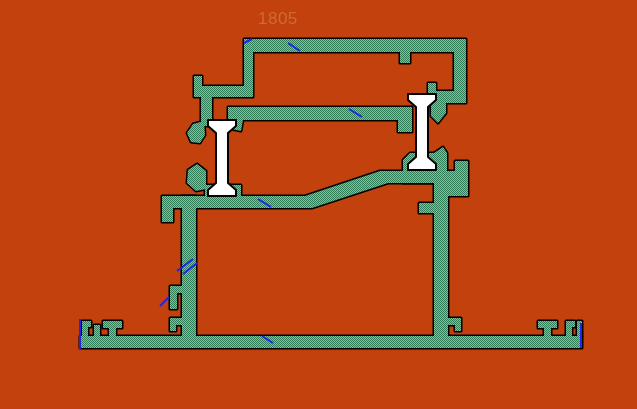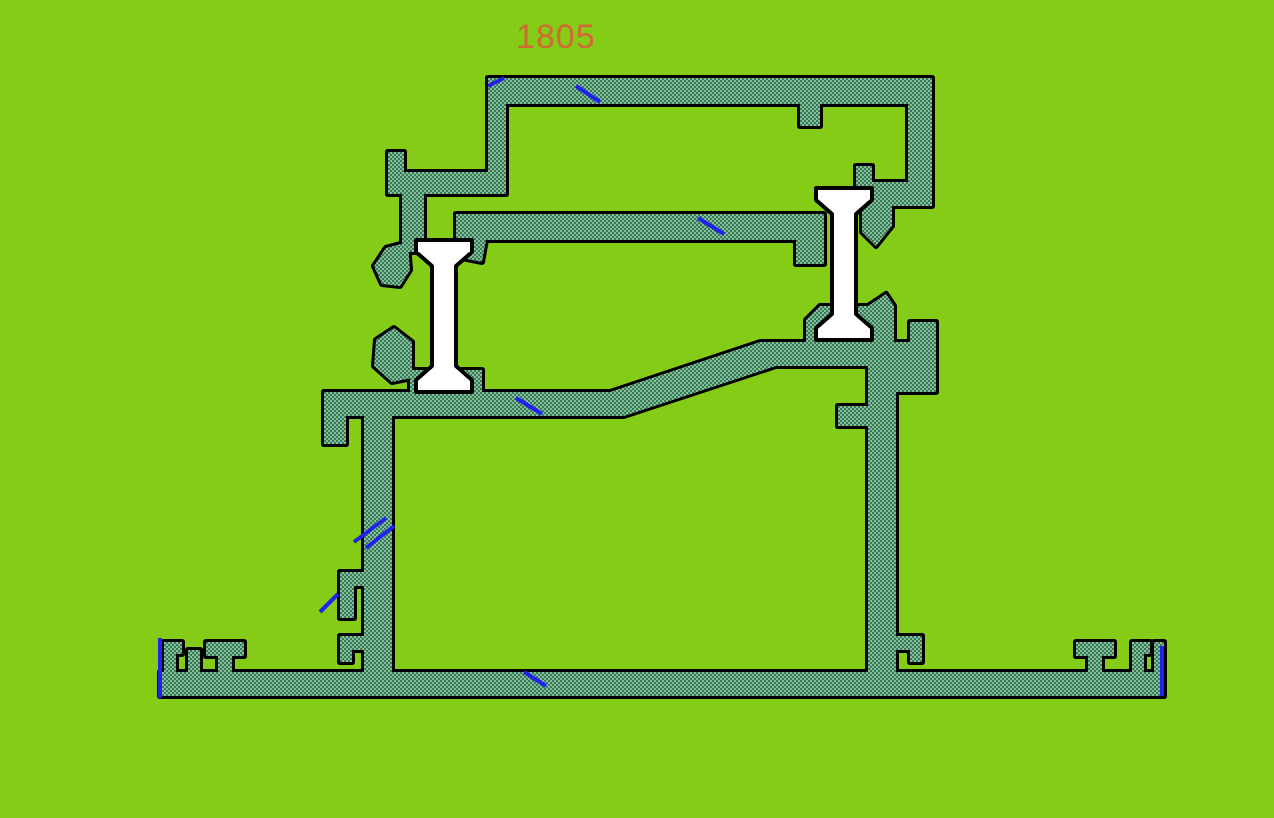--- a/index.html
+++ b/index.html
@@ -1,20 +1,20 @@
 <!DOCTYPE html>
 <html><head>
 <meta charset="utf-8">
 <style>
   html, body { margin: 0; padding: 0; background: #ffffff; }
   .canvas {
     position: relative;
     width: 637px;
     height: 409px;
-    background: #84cc16;
+    background: #c2410c;
     overflow: hidden;
     font-family: "Liberation Sans", sans-serif;
   }
   svg { display: block; }
   text.part-label {
     font-family: "Liberation Sans", sans-serif;
     font-size: 17px;
     letter-spacing: 0.5px;
   }
 </style>

